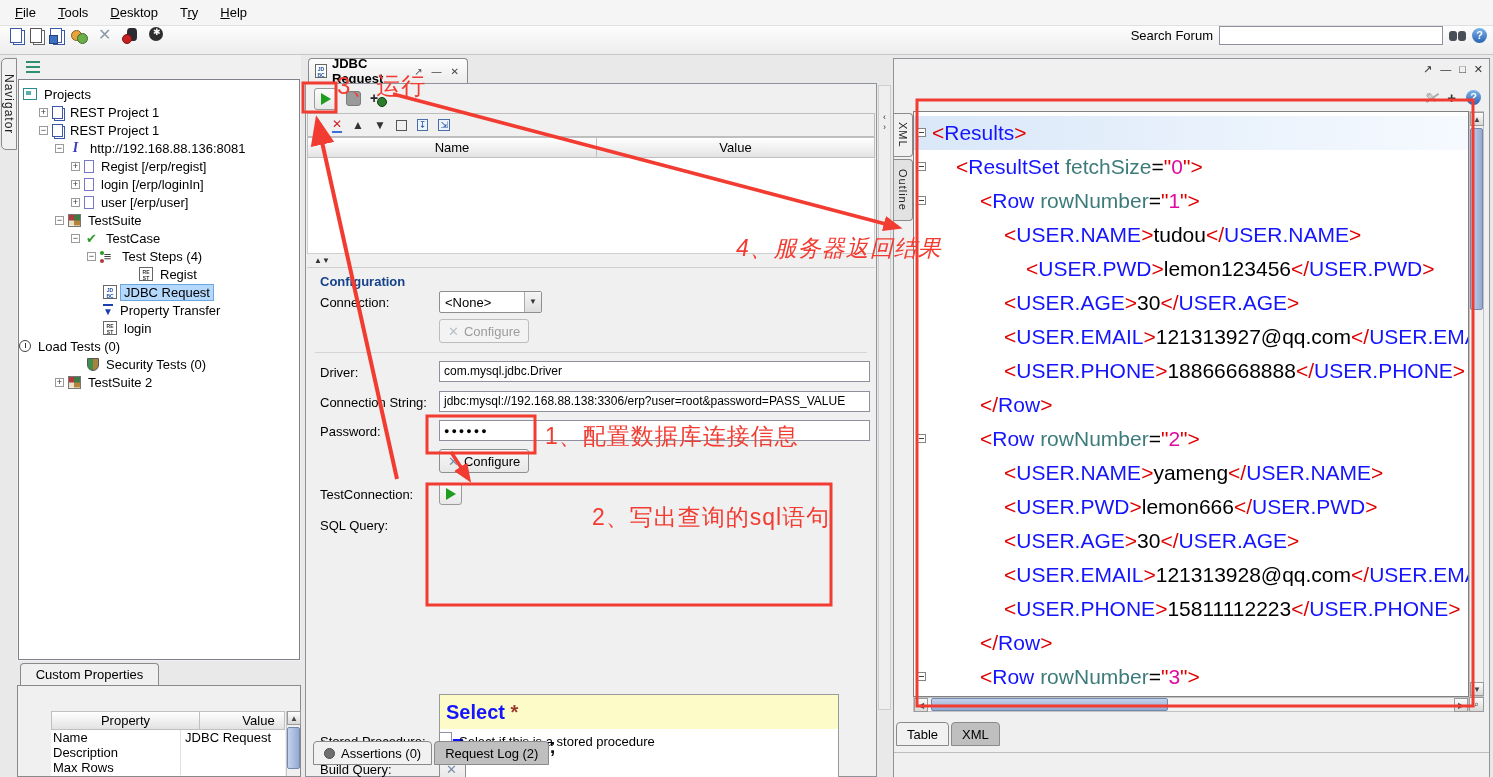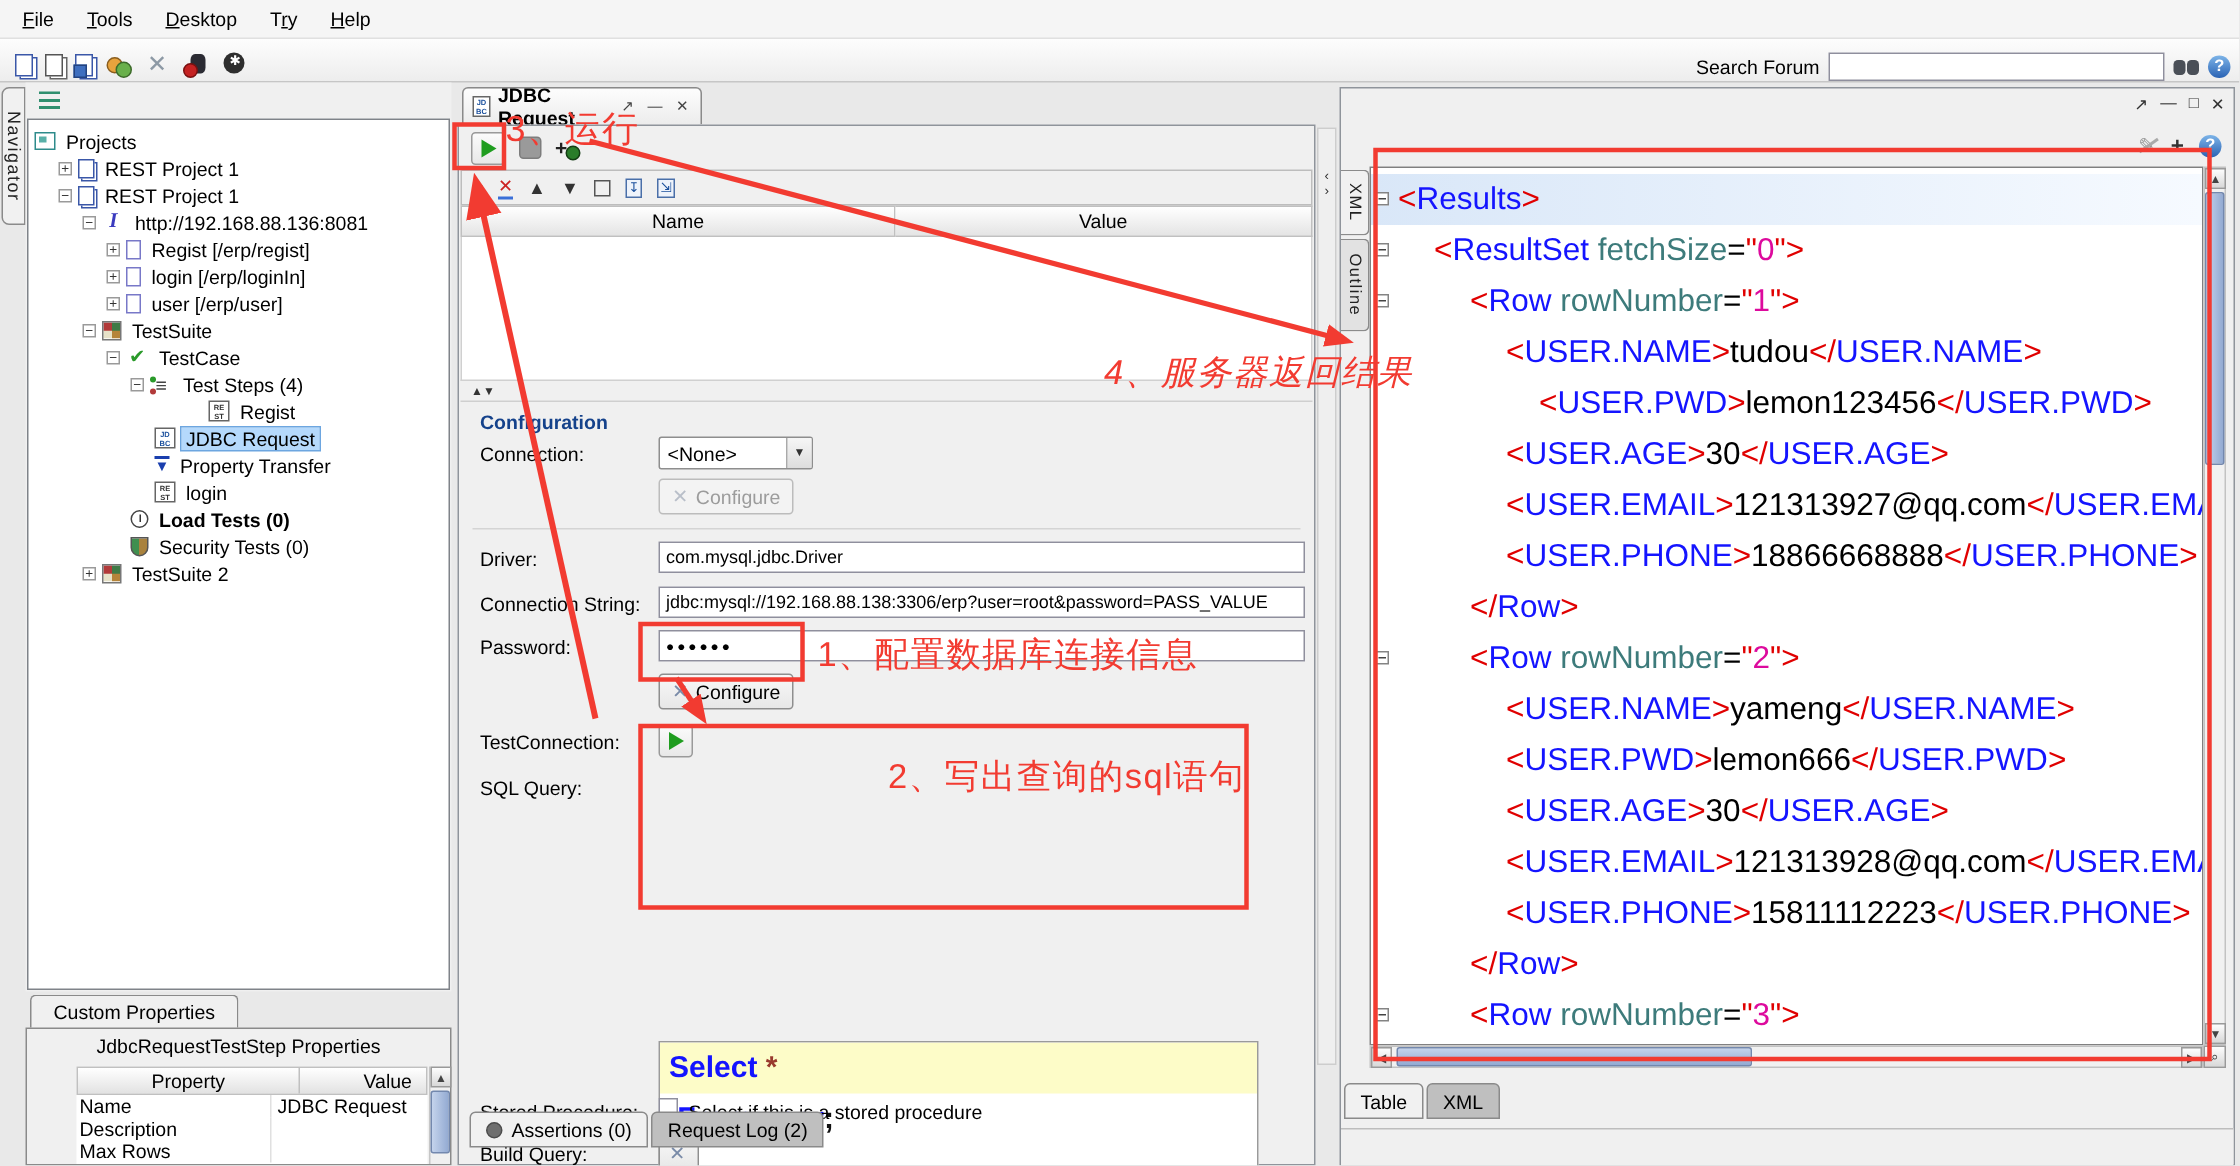--- a/index.html
+++ b/index.html
@@ -7,21 +7,21 @@
   --xml_value:#dd0a9d; --sql_keyword:#1414ff; --sql_star:#993a2e;
   --sql_line_highlight:#fdfcc8; --tree_selection:#b5d9fc;
 }
 *{box-sizing:border-box;margin:0;padding:0;font-family:"Liberation Sans","DejaVu Sans",sans-serif;}
 html,body{background:#e9e9e9;}
 #page{position:relative;width:1493px;height:777px;background:#e9e9e9;overflow:hidden;font-size:13px;color:#000;}
 
 
 #menubar{position:absolute;left:0;top:0;width:1493px;height:26px;background:#f5f5f5;border-bottom:1px solid #e0e0e0;display:flex;align-items:center;padding-left:4px;}
 .mitem{padding:3px 11px;cursor:default;}
-#topbar{position:absolute;left:0;top:26px;width:1493px;height:29px;background:linear-gradient(#fdfdfd,#ededed);border-bottom:1px solid #c6c6c6;display:flex;align-items:flex-end;padding:0 6px;}
+#topbar{position:absolute;left:0;top:26px;width:1493px;height:29px;background:linear-gradient(#fdfdfd,#ededed);border-bottom:1px solid #c6c6c6;display:flex;align-items:flex-start;padding:0 6px;}
 .tbi{display:inline-block;width:18px;height:17px;margin:0 4px;position:relative;}
 .ic-new-project-icon,.ic-import-project-icon,.ic-save-all-icon{width:12px;height:15px;background:#fff;border:1px solid #3a57a8;box-shadow:3px 2px 0 -1px #fff,3px 2px 0 0 #3a57a8;}
 .ic-import-project-icon{border-color:#555;box-shadow:3px 2px 0 -1px #fff,3px 2px 0 0 #666;}
 .ic-save-all-icon::after{content:"";position:absolute;left:-2px;bottom:-2px;width:7px;height:7px;background:#3f6fbf;border:1px solid #23437f;}
 .ic-forum-icon{border:none;}
 .ic-forum-icon::before{content:"";position:absolute;left:1px;top:4px;width:9px;height:9px;border-radius:50%;background:#e8a33d;border:1px solid #8a5d1d;}
 .ic-forum-icon::after{content:"";position:absolute;left:7px;top:7px;width:9px;height:9px;border-radius:50%;background:#69b04b;border:1px solid #3d6b2a;}
 .ic-preferences-icon::after{content:"✕";position:absolute;left:2px;top:-1px;font-size:16px;font-weight:bold;color:#8d99a5;}
 .ic-jdbc-monitor-icon::before{content:"";position:absolute;left:5px;top:2px;width:10px;height:13px;background:#2b2b33;border-radius:3px/4px;}
 .ic-jdbc-monitor-icon::after{content:"";position:absolute;left:0px;top:8px;width:8px;height:8px;border-radius:50%;background:#c42222;border:1px solid #7a1010;}
@@ -247,40 +247,39 @@
           <span class="tlabel sel">JDBC Request</span>
         </div>
         <div class="trow" style="padding-left: 84px;">
           <span class="ti ti-transfer">▼</span>
           <span class="tlabel">Property Transfer</span>
         </div>
         <div class="trow" style="padding-left: 84px;">
           <span class="badge" style="margin-right: 4px;">RE<br>ST</span>
           <span class="tlabel">login</span>
         </div>
-        <div class="trow" style="padding-left: 68px; font-weight: bold;">
+        <div class="trow" style="">
           <span class="ti ti-load"></span>
           <span class="tlabel">Load Tests (0)</span>
         </div>
         <div class="trow" style="padding-left: 68px;">
           <span class="ti ti-security"></span>
           <span class="tlabel">Security Tests (0)</span>
         </div>
         <div class="trow" style="padding-left: 36px;">
           <span class="exp">+</span>
           <span class="ti ti-suite"></span>
           <span class="tlabel">TestSuite 2</span>
         </div>
       </div>
   </div>
 
   <div id="props-panel">
     <div id="props-tab">Custom Properties</div>
     <div id="props-body">
-      <div id="props-header">JdbcRequestTestStep Properties</div>
       <div id="props-table">
         <div class="phead">
           <div class="pc1">Property</div>
           <div class="pc2">Value</div>
         </div>
         <div id="props-rows">
             <div class="prow">
               <div class="pc1">Name</div>
               <div class="pc2">JDBC Request</div>
             </div>

